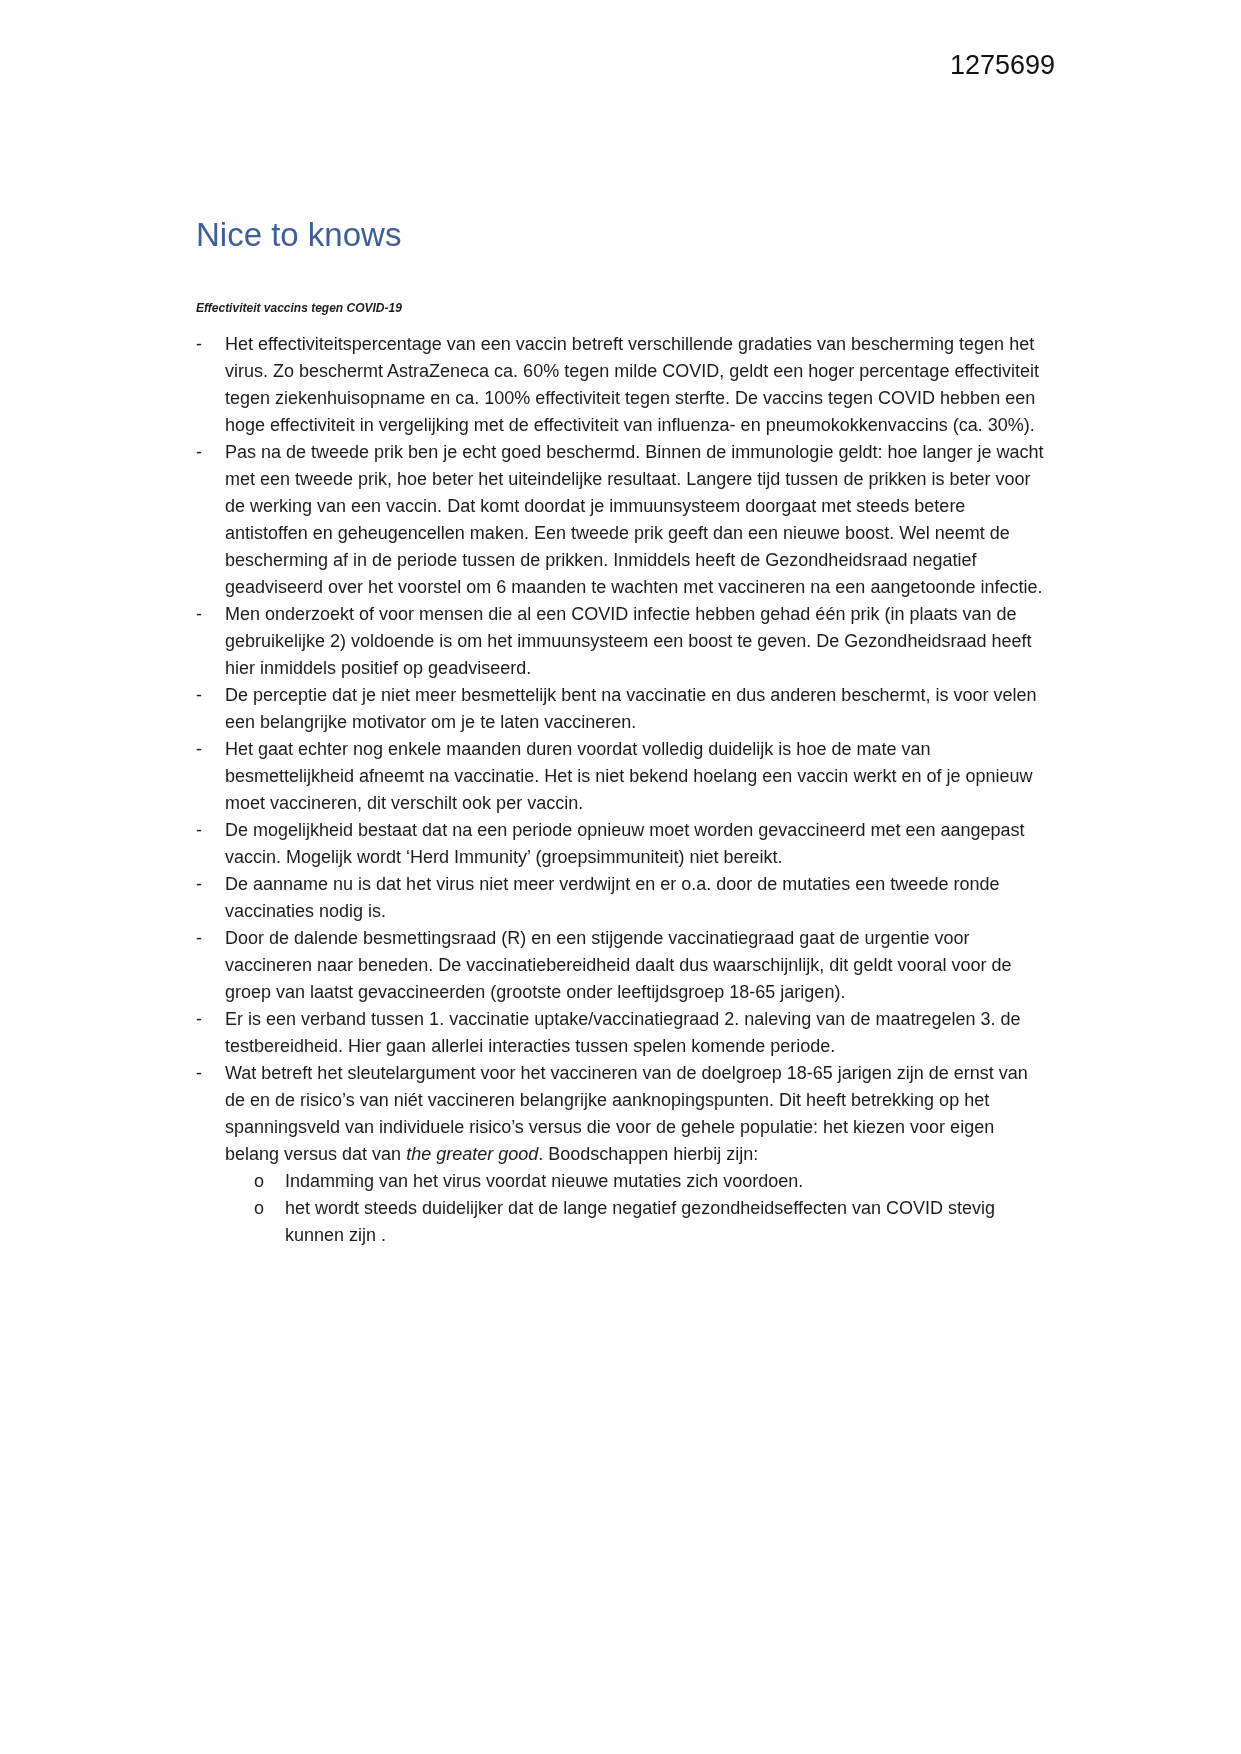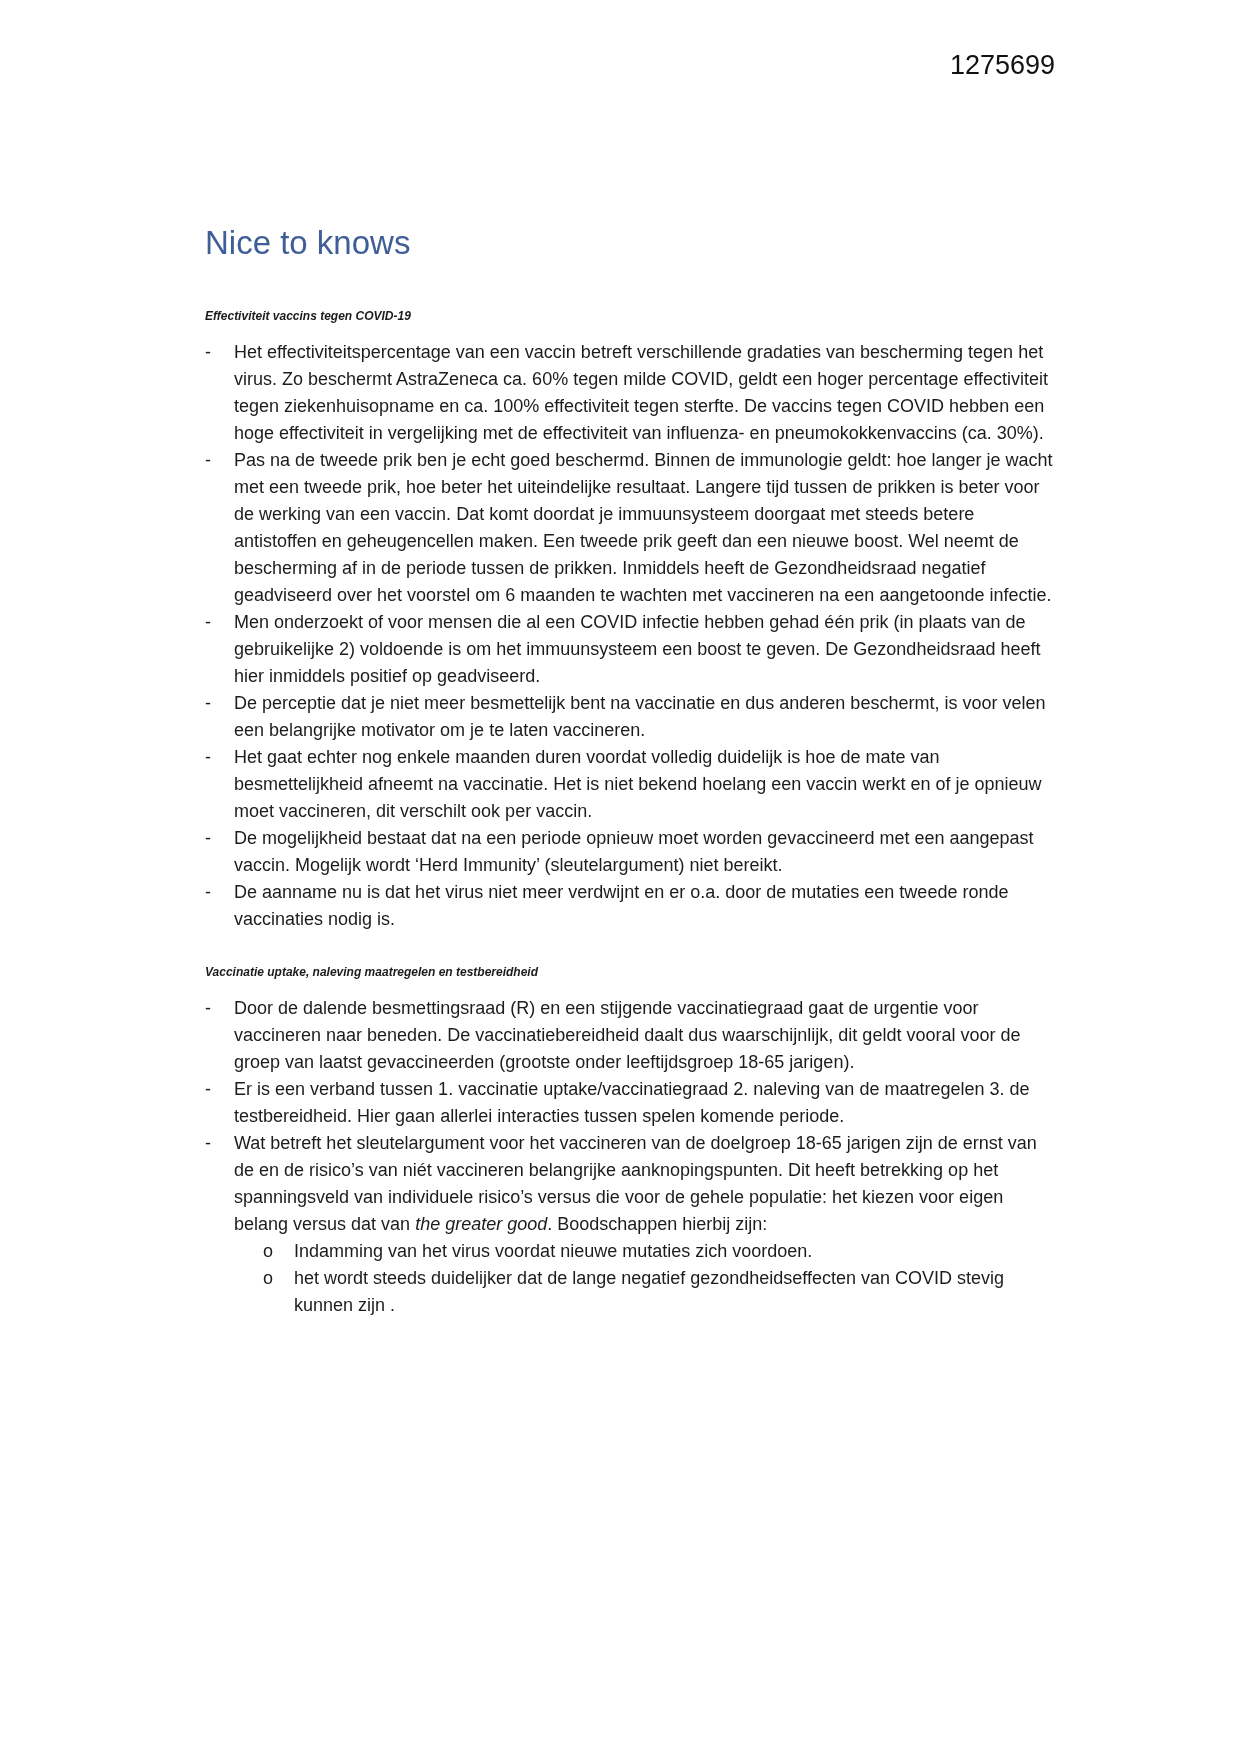--- a/index.html
+++ b/index.html
@@ -18,24 +18,23 @@
   }
   .page-number {
     position: absolute;
     top: 50px;
     right: 186px;
     font-size: 27px;
     color: #111111;
   }
   .content {
     position: absolute;
-    left: 205px;
+    left: 196px;
     top: 215px;
     width: 854px;
-    margin-top: 8px;
   }
   .title {
     margin: 0;
     font-size: 33px;
     font-weight: 400;
     line-height: 1.2;
   }
   .subtitle {
     margin: 8px 0 0 0;
     font-size: 24px;
@@ -112,28 +111,27 @@
           <div class="bullet-item">
             <span class="bullet-marker">-</span>
             <span class="bullet-text"><span>De perceptie dat je niet meer besmettelijk bent na vaccinatie en dus anderen beschermt, is voor velen een belangrijke motivator om je te laten vaccineren.</span></span>
           </div>
           <div class="bullet-item">
             <span class="bullet-marker">-</span>
             <span class="bullet-text"><span>Het gaat echter nog enkele maanden duren voordat volledig duidelijk is hoe de mate van besmettelijkheid afneemt na vaccinatie. Het is niet bekend hoelang een vaccin werkt en of je opnieuw moet vaccineren, dit verschilt ook per vaccin.</span></span>
           </div>
           <div class="bullet-item">
             <span class="bullet-marker">-</span>
-            <span class="bullet-text"><span>De mogelijkheid bestaat dat na een periode opnieuw moet worden gevaccineerd met een aangepast vaccin. Mogelijk wordt ‘Herd Immunity’ (sleutelargument) niet bereikt.</span></span>
+            <span class="bullet-text"><span>De mogelijkheid bestaat dat na een periode opnieuw moet worden gevaccineerd met een aangepast vaccin. Mogelijk wordt ‘Herd Immunity’ (groepsimmuniteit) niet bereikt.</span></span>
           </div>
           <div class="bullet-item">
             <span class="bullet-marker">-</span>
             <span class="bullet-text"><span>De aanname nu is dat het virus niet meer verdwijnt en er o.a. door de mutaties een tweede ronde vaccinaties nodig is.</span></span>
           </div>
         </div>
-        <div class="section-heading">Vaccinatie uptake, naleving maatregelen en testbereidheid</div>
         <div class="bullet-list">
           <div class="bullet-item">
             <span class="bullet-marker">-</span>
             <span class="bullet-text"><span>Door de dalende besmettingsraad (R) en een stijgende vaccinatiegraad gaat de urgentie voor vaccineren naar beneden. De vaccinatiebereidheid daalt dus waarschijnlijk, dit geldt vooral voor de groep van laatst gevaccineerden (grootste onder leeftijdsgroep 18-65 jarigen).</span></span>
           </div>
           <div class="bullet-item">
             <span class="bullet-marker">-</span>
             <span class="bullet-text"><span>Er is een verband tussen 1. vaccinatie uptake/vaccinatiegraad 2. naleving van de maatregelen 3. de testbereidheid. Hier gaan allerlei interacties tussen spelen komende periode.</span></span>
           </div>
           <div class="bullet-item">

